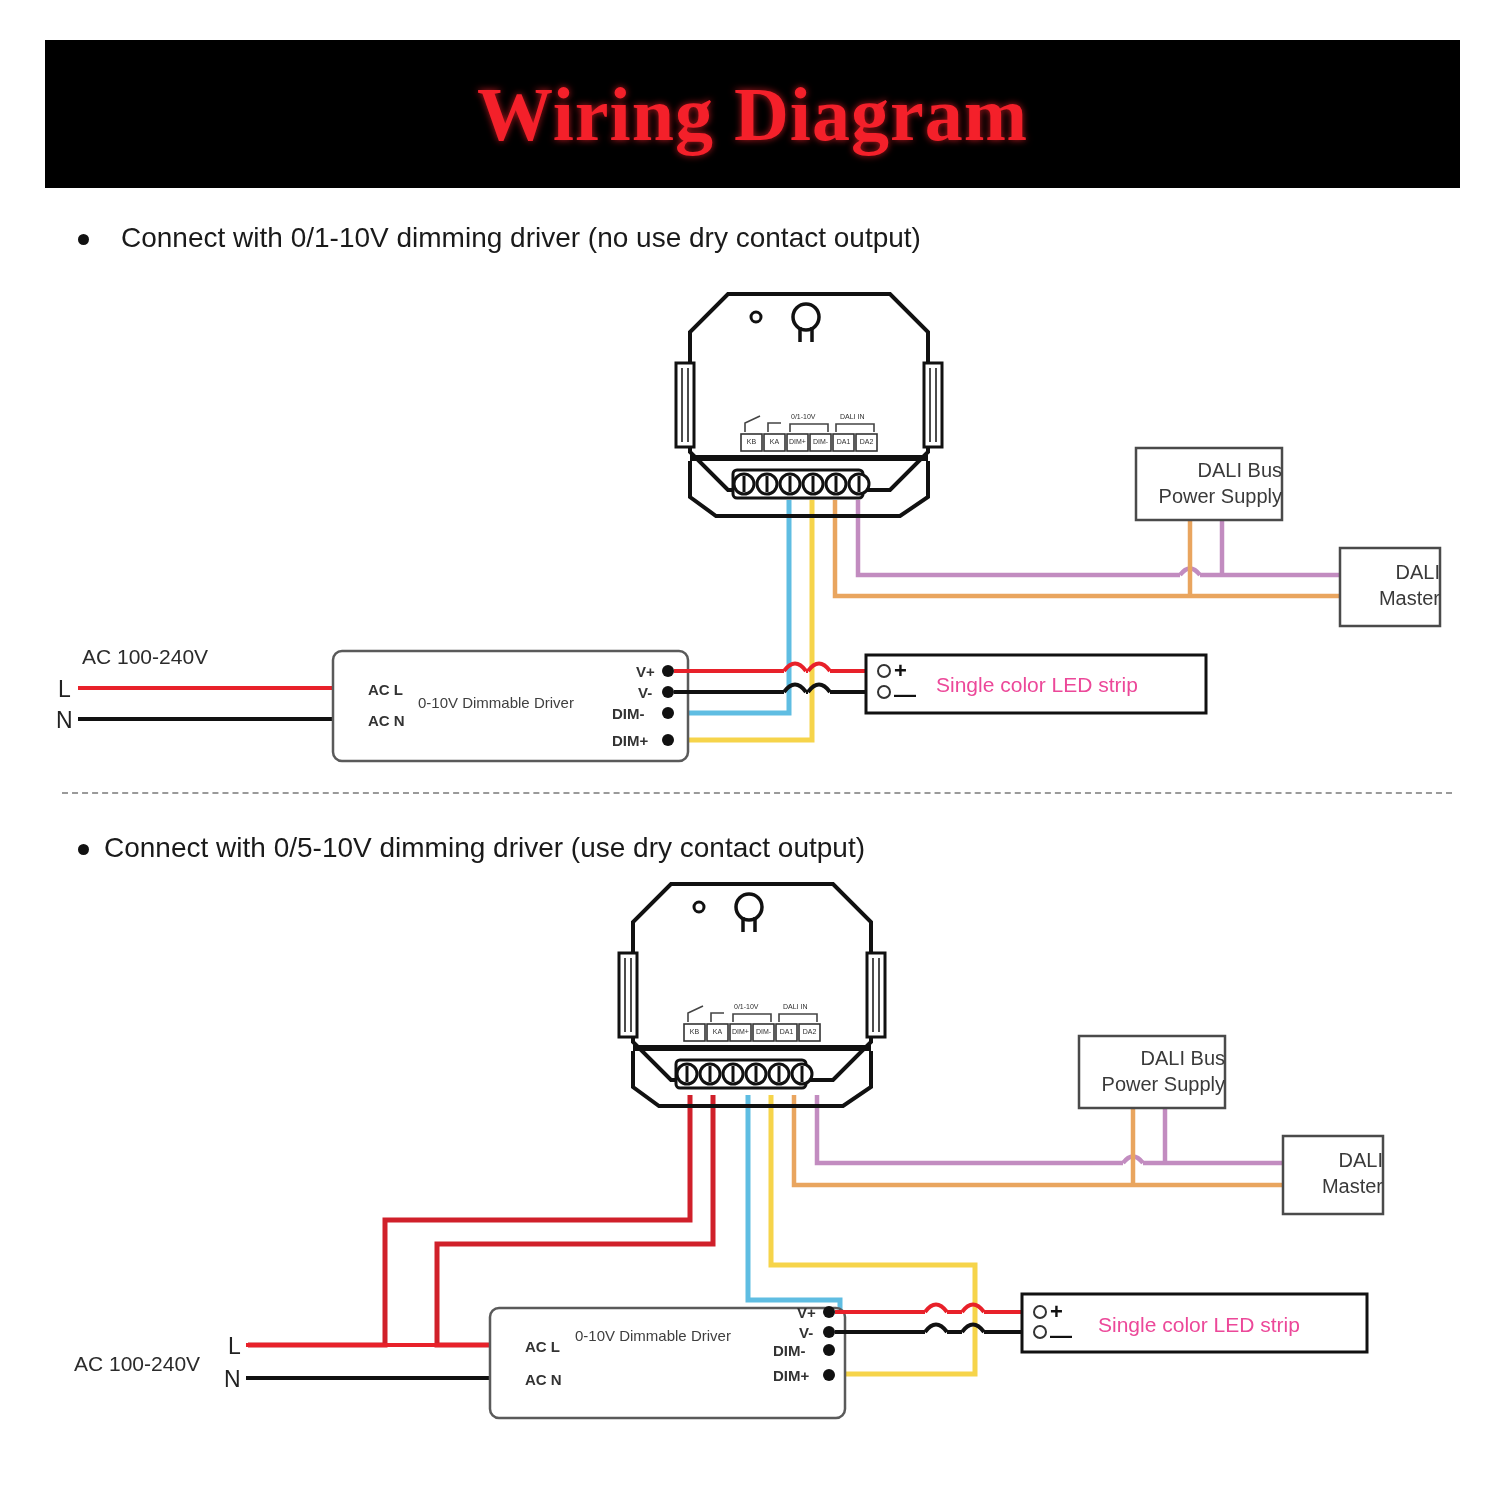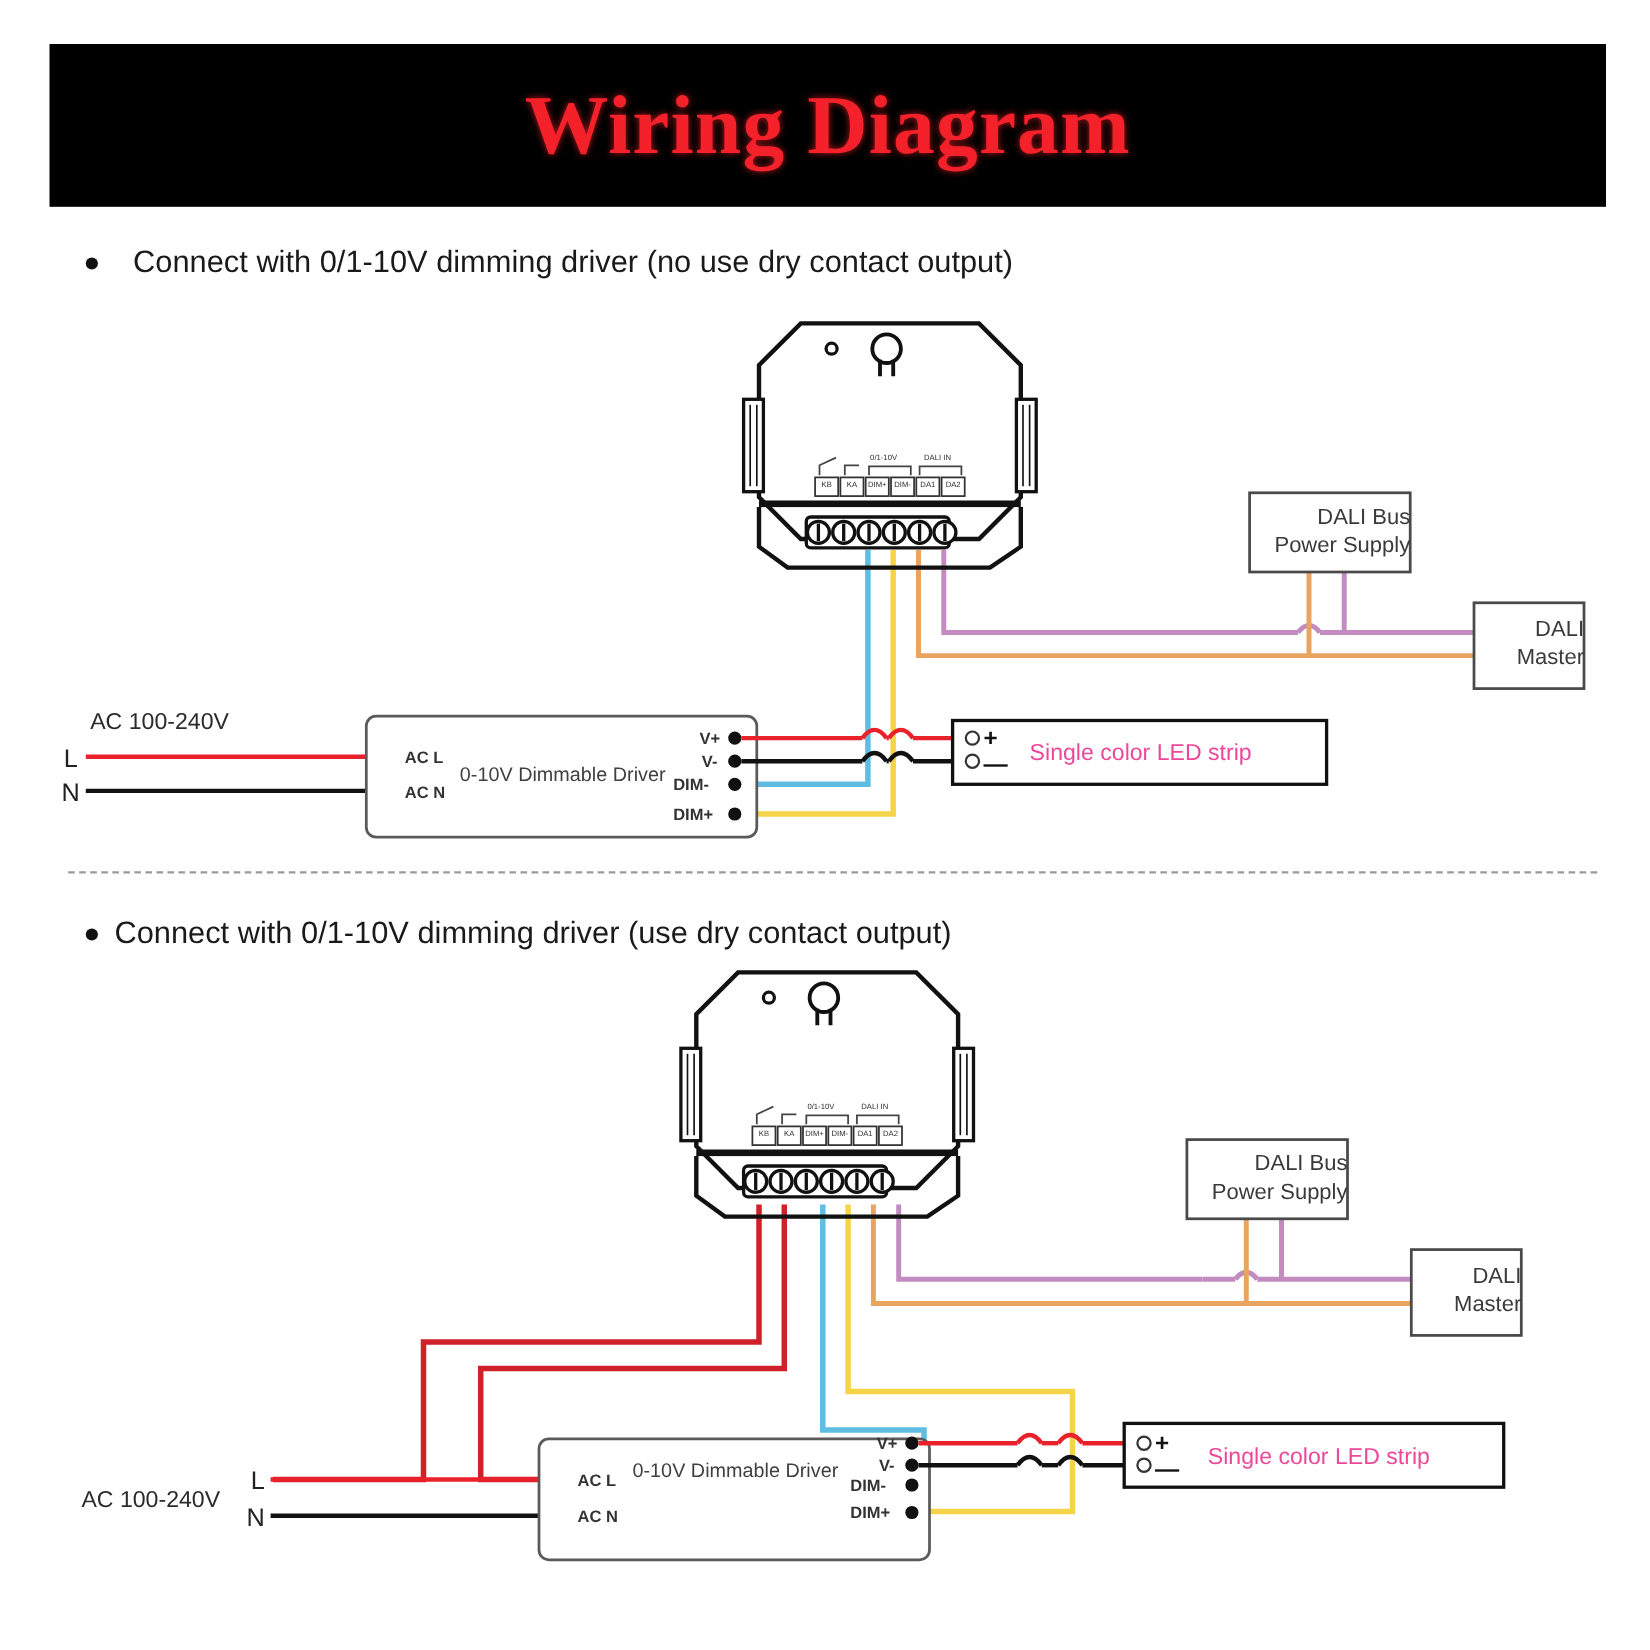--- a/index.html
+++ b/index.html
@@ -120,41 +120,41 @@
   }
   .pm {
     position: absolute;
     font-size: 22px;
     font-weight: bold;
     color: #111;
     line-height: 1;
   }
   .driver-title {
     position: absolute;
-    font-size: 18px;
+    font-size: 15px;
     color: #3f3f3f;
     white-space: nowrap;
   }
 </style>
 </head>
 <body>
 
 <div id="root">
 
   <div class="title-bar">
     <span class="title-text">Wiring Diagram</span>
   </div>
 
   <div class="bullet-dot" style="left:78px; top:234px;"></div>
   <div class="section-head" style="left:121px; top:222px;">Connect with 0/1-10V dimming driver (no use dry contact output)</div>
 
   <div class="divider"></div>
 
   <div class="bullet-dot" style="left:78px; top:844px;"></div>
-  <div class="section-head" style="left:104px; top:832px;">Connect with 0/1-10V dimming driver (use dry contact output)</div>
+  <div class="section-head" style="left:104px; top:832px;">Connect with 0/5-10V dimming driver (use dry contact output)</div>
 
   <svg class="layer" viewBox="0 0 1500 1500">
 
     <polyline points="789,500 789,713 681,713" fill="none" stroke="#5fbde2" stroke-width="5"></polyline>
 
     <polyline points="812,500 812,740 681,740" fill="none" stroke="#f6d44a" stroke-width="5"></polyline>
 
     <polyline points="835,500 835,596 1342,596" fill="none" stroke="#e9a55f" stroke-width="4.5"></polyline>
 
     <polyline points="858,500 858,575 1150,575" fill="none" stroke="#c28cc0" stroke-width="4.5"></polyline>

